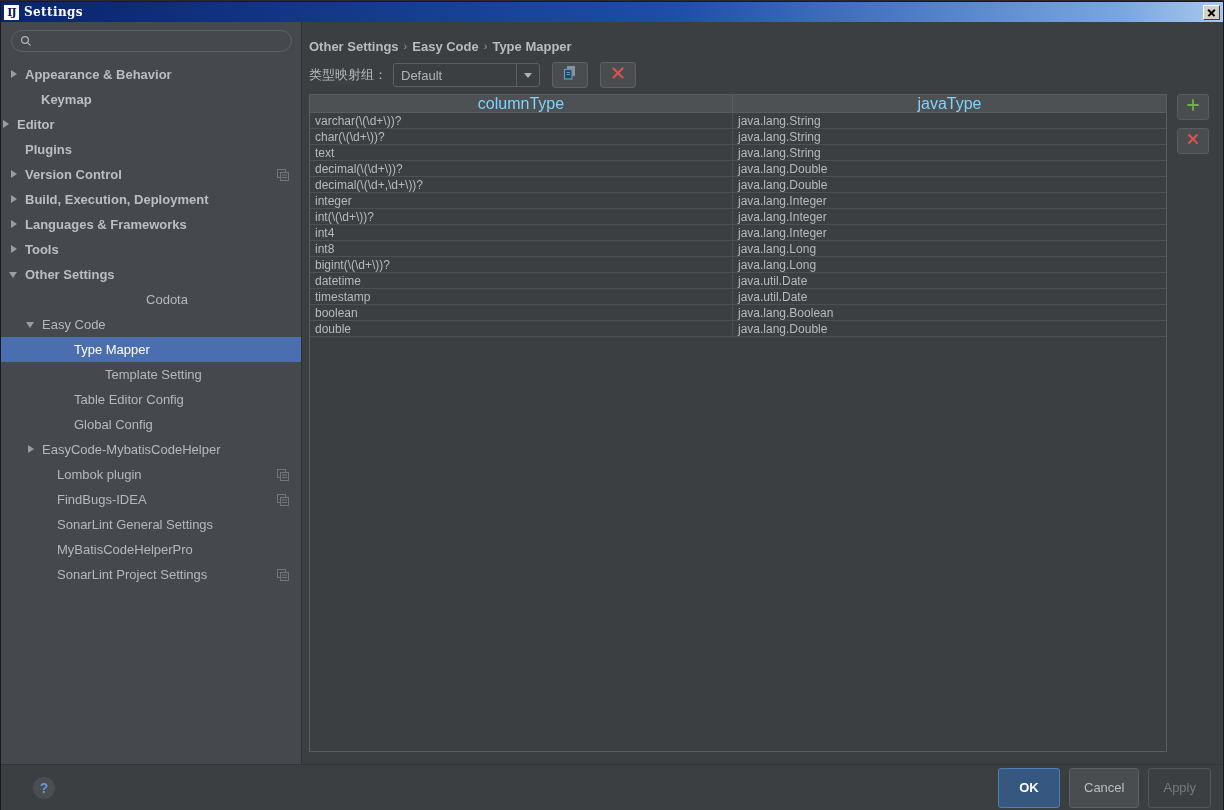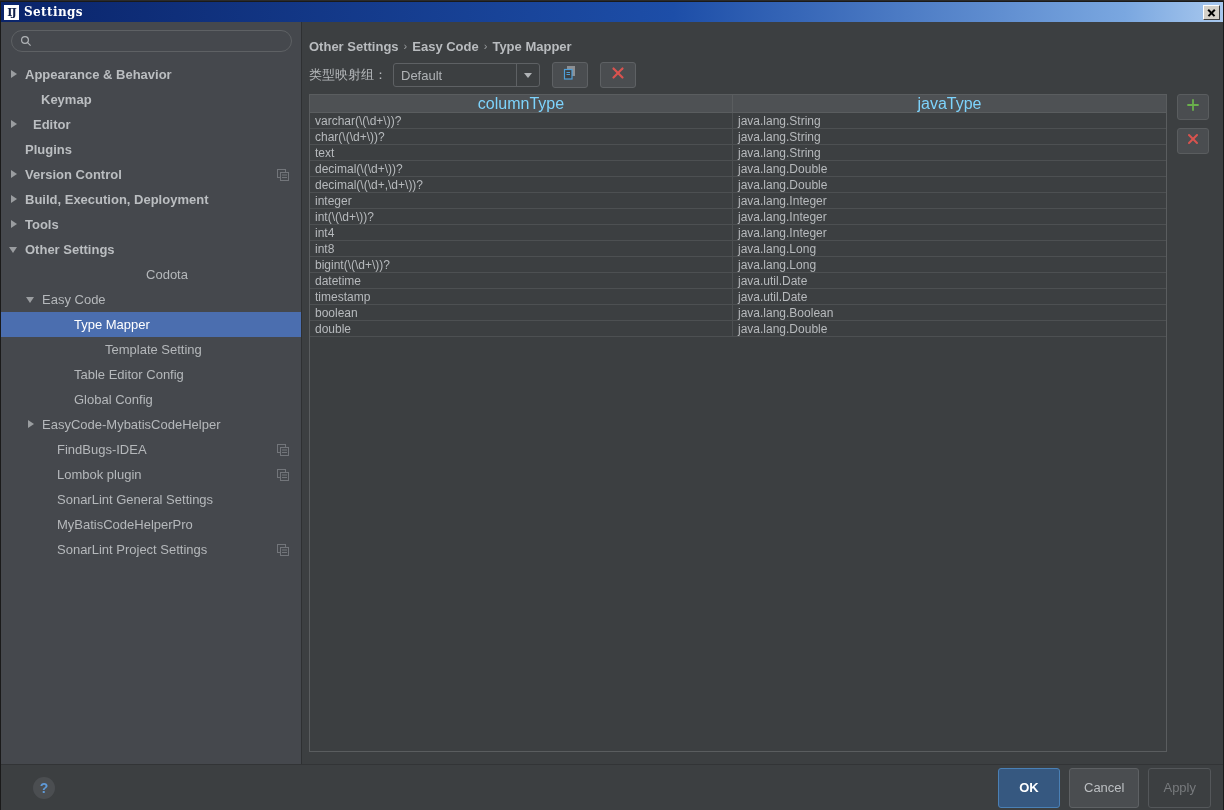--- a/index.html
+++ b/index.html
@@ -413,21 +413,21 @@
         </div>
         <div class="tree" id="tree">
             <div class="tree-item bold" style="padding-left: 8px;">
               <span class="arrow right"></span>
               <span class="tree-label">Appearance &amp; Behavior</span>
             </div>
             <div class="tree-item bold" style="padding-left: 24px;">
               <span class="arrow"></span>
               <span class="tree-label">Keymap</span>
             </div>
-            <div class="tree-item bold" style="padding-left: 8px; gap: 8px;">
+            <div class="tree-item bold" style="">
               <span class="arrow right"></span>
               <span class="tree-label">Editor</span>
             </div>
             <div class="tree-item bold" style="padding-left: 8px;">
               <span class="arrow"></span>
               <span class="tree-label">Plugins</span>
             </div>
             <div class="tree-item bold" style="padding-left: 8px;">
               <span class="arrow right"></span>
               <span class="tree-label">Version Control</span>
@@ -437,20 +437,24 @@
                   <line x1="5" y1="6" x2="10" y2="6" stroke="#82858a" stroke-width="1"></line>
                   <line x1="5" y1="8.5" x2="10" y2="8.5" stroke="#82858a" stroke-width="1"></line>
                 </svg></span>
             </div>
             <div class="tree-item bold" style="padding-left: 8px;">
               <span class="arrow right"></span>
               <span class="tree-label">Build, Execution, Deployment</span>
             </div>
             <div class="tree-item bold" style="padding-left: 8px;">
               <span class="arrow right"></span>
+              <span class="tree-label">Languages &amp; Frameworks</span>
+            </div>
+            <div class="tree-item bold" style="padding-left: 8px;">
+              <span class="arrow right"></span>
               <span class="tree-label">Tools</span>
             </div>
             <div class="tree-item bold" style="padding-left: 8px;">
               <span class="arrow down"></span>
               <span class="tree-label">Other Settings</span>
             </div>
             <div class="tree-item" style="padding-left: 28px; text-align: center;">
               <span class="arrow"></span>
               <span class="tree-label">Codota</span>
             </div>
@@ -473,31 +477,31 @@
             <div class="tree-item" style="padding-left: 57px;">
               <span class="arrow"></span>
               <span class="tree-label">Global Config</span>
             </div>
             <div class="tree-item" style="padding-left: 25px;">
               <span class="arrow right"></span>
               <span class="tree-label">EasyCode-MybatisCodeHelper</span>
             </div>
             <div class="tree-item" style="padding-left: 40px;">
               <span class="arrow"></span>
-              <span class="tree-label">FindBugs-IDEA</span>
+              <span class="tree-label">Lombok plugin</span>
               <span class="scope-icon"><svg width="12" height="12" viewBox="0 0 12 12">
                   <rect x="0.5" y="0.5" width="8" height="8" fill="none" stroke="#82858a" stroke-width="1"></rect>
                   <rect x="3.5" y="3.5" width="8" height="8" fill="#45484d" stroke="#82858a" stroke-width="1"></rect>
                   <line x1="5" y1="6" x2="10" y2="6" stroke="#82858a" stroke-width="1"></line>
                   <line x1="5" y1="8.5" x2="10" y2="8.5" stroke="#82858a" stroke-width="1"></line>
                 </svg></span>
             </div>
             <div class="tree-item" style="padding-left: 40px;">
               <span class="arrow"></span>
-              <span class="tree-label">Lombok plugin</span>
+              <span class="tree-label">FindBugs-IDEA</span>
               <span class="scope-icon"><svg width="12" height="12" viewBox="0 0 12 12">
                   <rect x="0.5" y="0.5" width="8" height="8" fill="none" stroke="#82858a" stroke-width="1"></rect>
                   <rect x="3.5" y="3.5" width="8" height="8" fill="#45484d" stroke="#82858a" stroke-width="1"></rect>
                   <line x1="5" y1="6" x2="10" y2="6" stroke="#82858a" stroke-width="1"></line>
                   <line x1="5" y1="8.5" x2="10" y2="8.5" stroke="#82858a" stroke-width="1"></line>
                 </svg></span>
             </div>
             <div class="tree-item" style="padding-left: 40px;">
               <span class="arrow"></span>
               <span class="tree-label">SonarLint General Settings</span>

